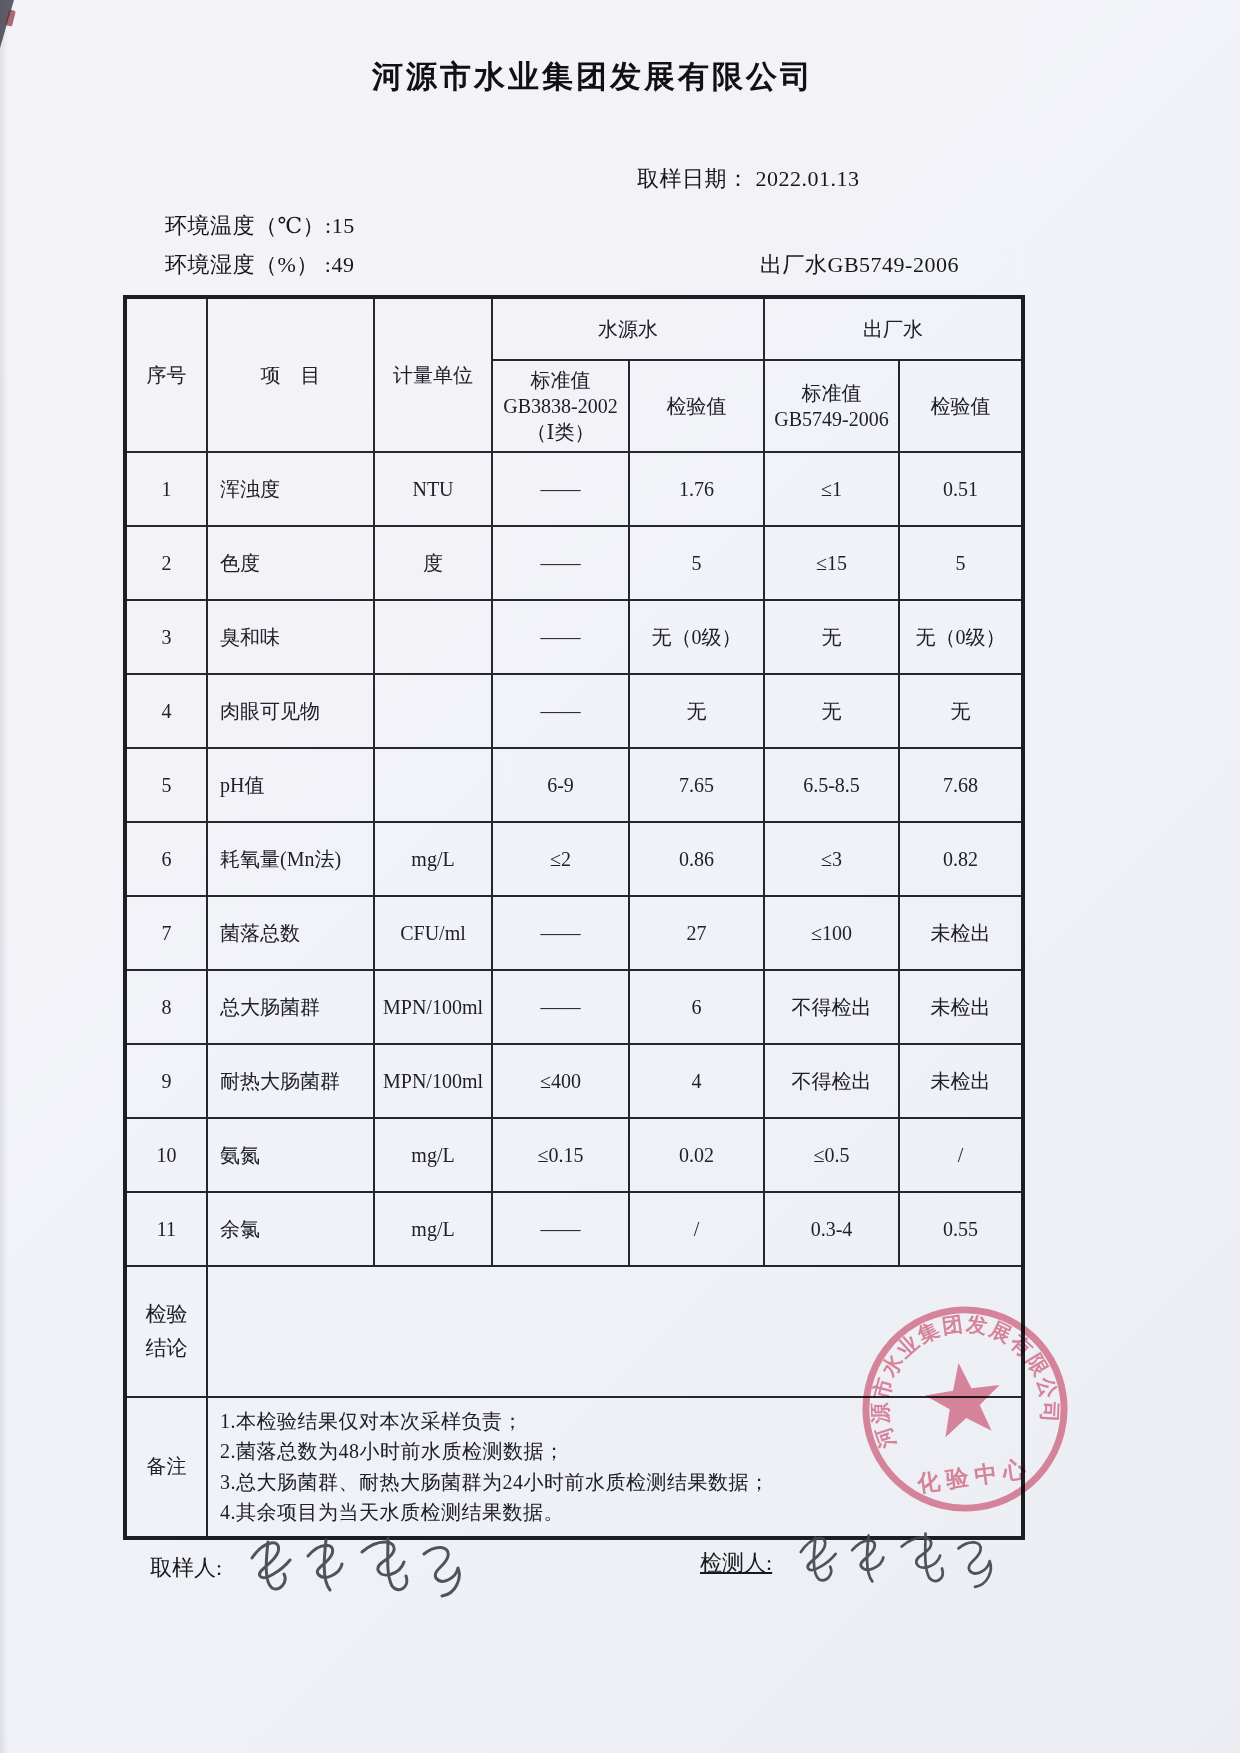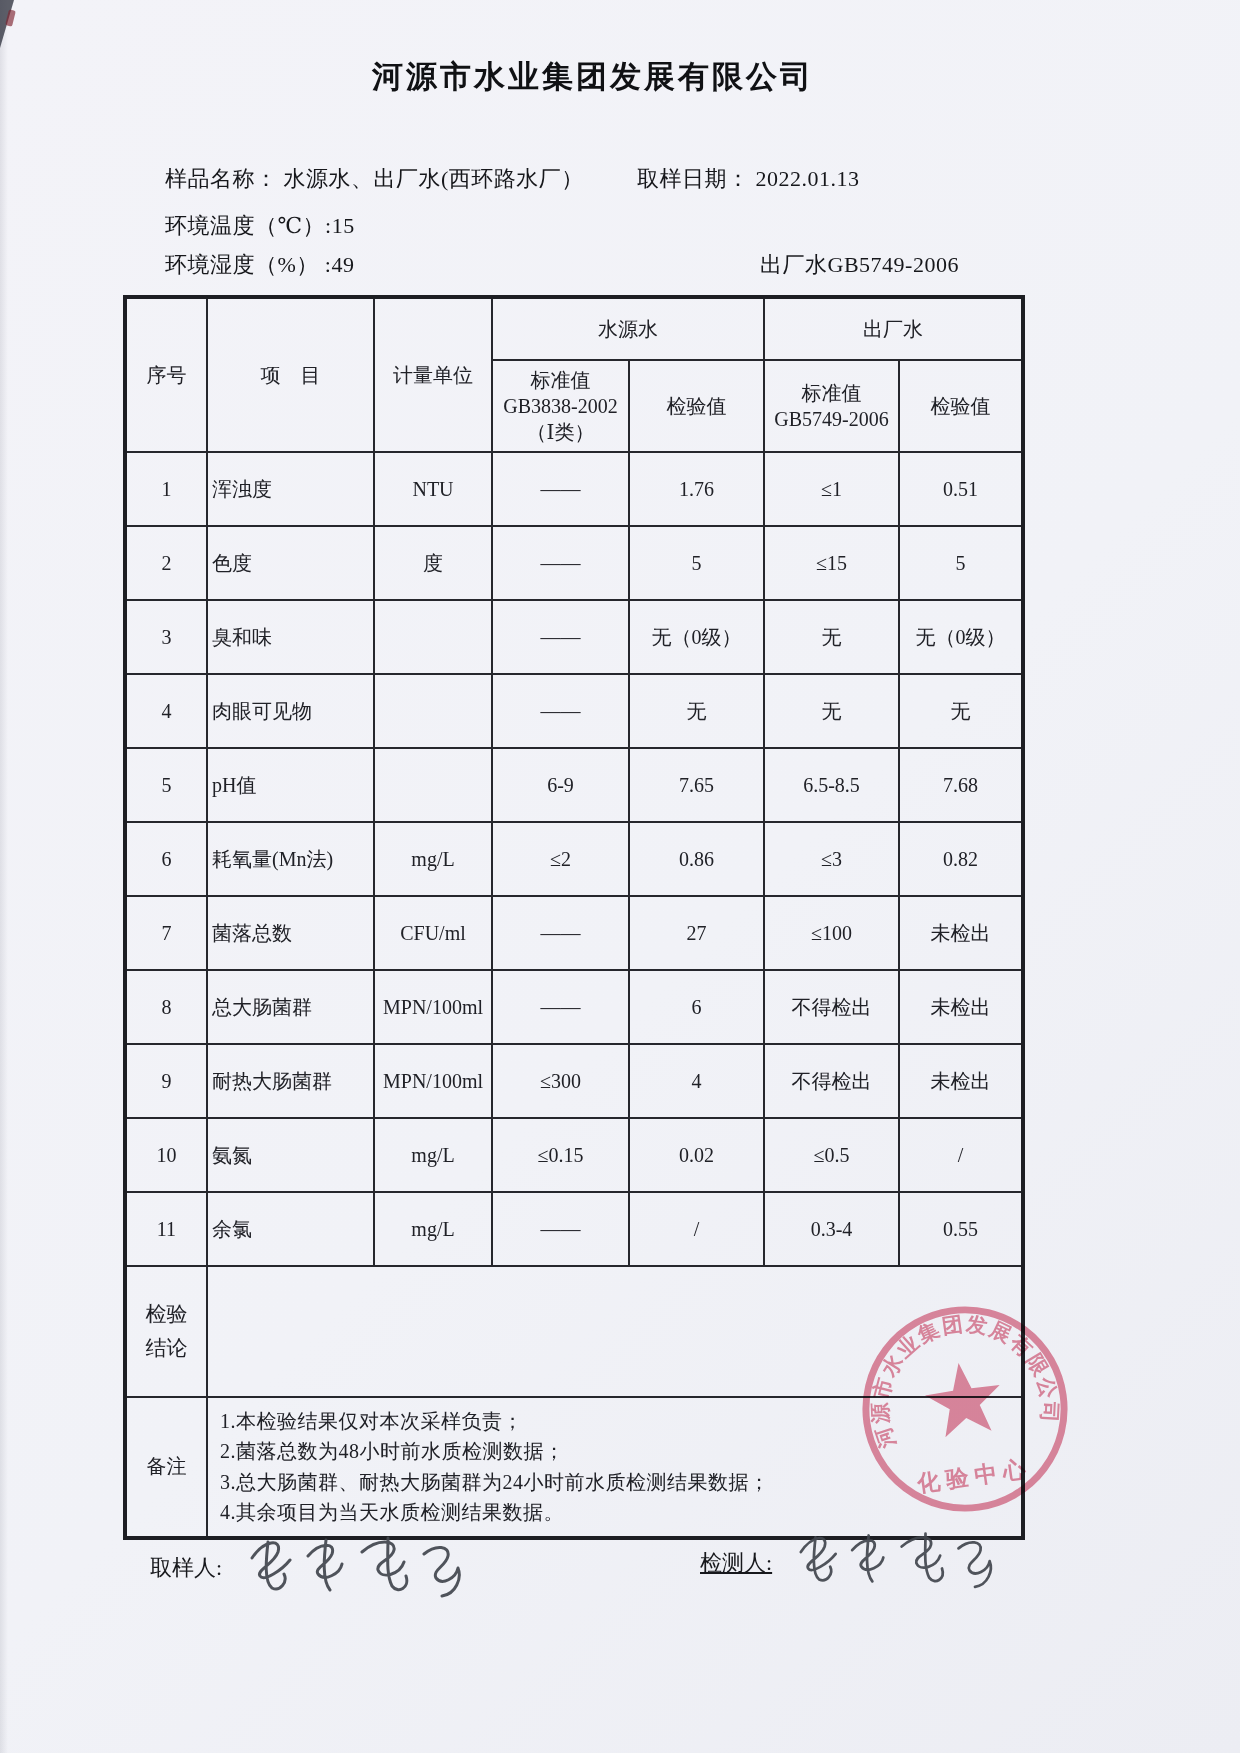--- a/index.html
+++ b/index.html
@@ -31,21 +31,21 @@
 
   table.report{position:absolute;left:123px;top:295px;width:898px;
     border-collapse:collapse;table-layout:fixed;
     font-family:"Liberation Serif","DejaVu Serif",serif;color:#202127;
     border:4px solid #1d1e23;}
   .report th,.report td{border:2.5px solid #26272d;text-align:center;vertical-align:middle;
     padding:0;font-size:20px;font-weight:normal;overflow:hidden;}
   .rA{height:63px;} .rB{height:92px;}
   .dataRow{height:74px;}
   .rConc{height:131px;} .rNotes{height:130px;}
-  .report td.item{text-align:left;padding-left:4px;border-radius:14px;}
+  .report td.item{text-align:left;padding-left:12px;border-radius:14px;}
   .hline{display:block;line-height:1.3;}
   .bcol{font-weight:bold;}
   .conc-label span{display:inline-block;width:48px;line-height:1.6;font-size:21px;}
   .notes-cell{text-align:left !important;padding:8px 6px 8px 12px !important;margin-left:22px;}
   .notes-cell div{line-height:1.52;font-size:20px;letter-spacing:.5px;}
 
   .sig-label{position:absolute;font-size:22px;color:#17181c;}
   .lab-sampler{left:150px;top:1553px;}
   .lab-tester{left:700px;top:1548px;text-decoration:underline;}
   .sig{position:absolute;}
@@ -62,21 +62,20 @@
 <div class="page">
 
   <div class="corner-artifact"></div>
   <div class="edge-shadow"></div>
   <div class="red-speck"></div>
 
   <div class="headwrap">
     <div class="company">河源市水业集团发展有限公司</div>
   </div>
 
-  <div class="meta m-sample">样品名称： 水源水、出厂水(西环路水厂）</div>
   <div class="meta m-date">取样日期： 2022.01.13</div>
   <div class="meta m-temp">环境温度（℃）:15</div>
   <div class="meta m-humid">环境湿度（%） :49</div>
   <div class="meta m-basis2">出厂水GB5749-2006</div>
 
   <table class="report">
     <colgroup>
       <col style="width:82px">
         <col style="width:167px">
         <col style="width:118px">
@@ -177,21 +176,21 @@
         <td>MPN/100ml</td>
         <td>——</td>
         <td>6</td>
         <td class="bcol">不得检出</td>
         <td class="bcol">未检出</td>
       </tr>
       <tr class="dataRow">
         <td>9</td>
         <td class="item">耐热大肠菌群</td>
         <td>MPN/100ml</td>
-        <td>≤300</td>
+        <td>≤400</td>
         <td>4</td>
         <td class="bcol">不得检出</td>
         <td class="bcol">未检出</td>
       </tr>
       <tr class="dataRow">
         <td>10</td>
         <td class="item">氨氮</td>
         <td>mg/L</td>
         <td>≤0.15</td>
         <td>0.02</td>

